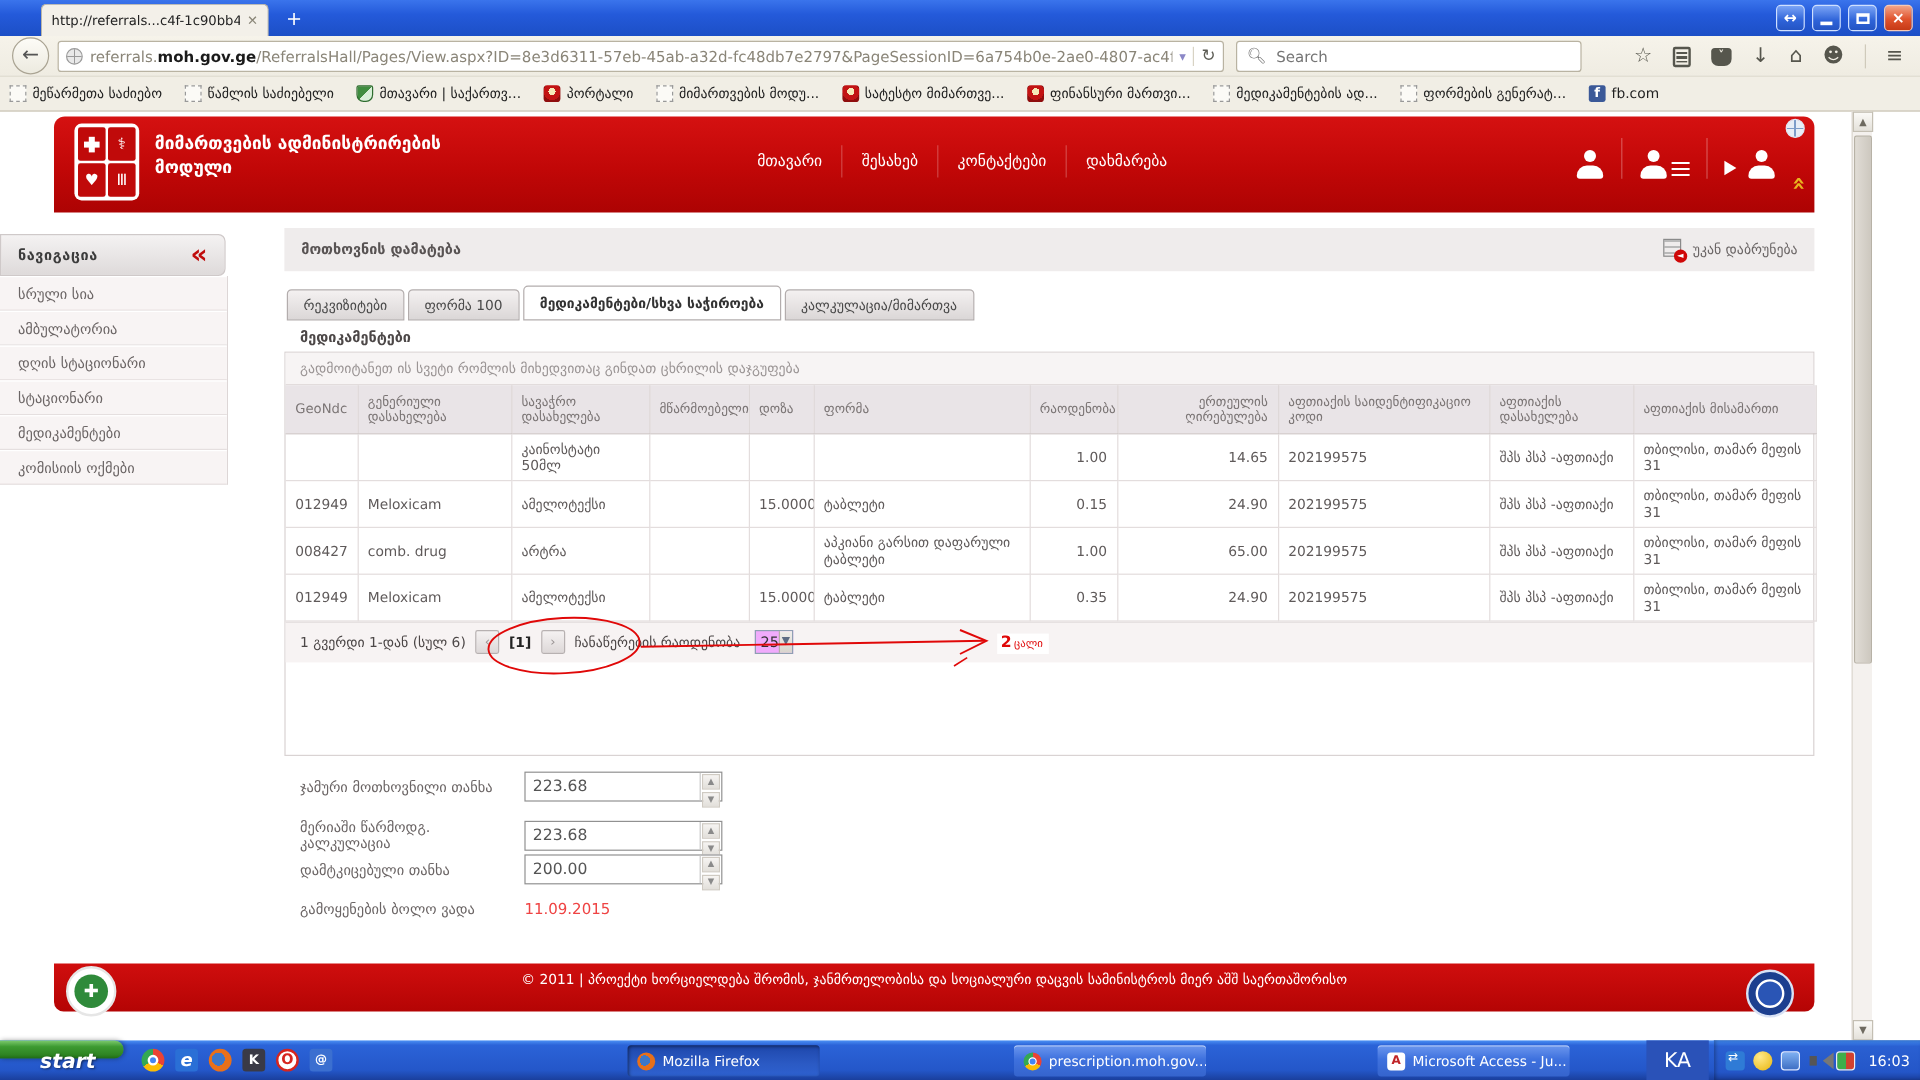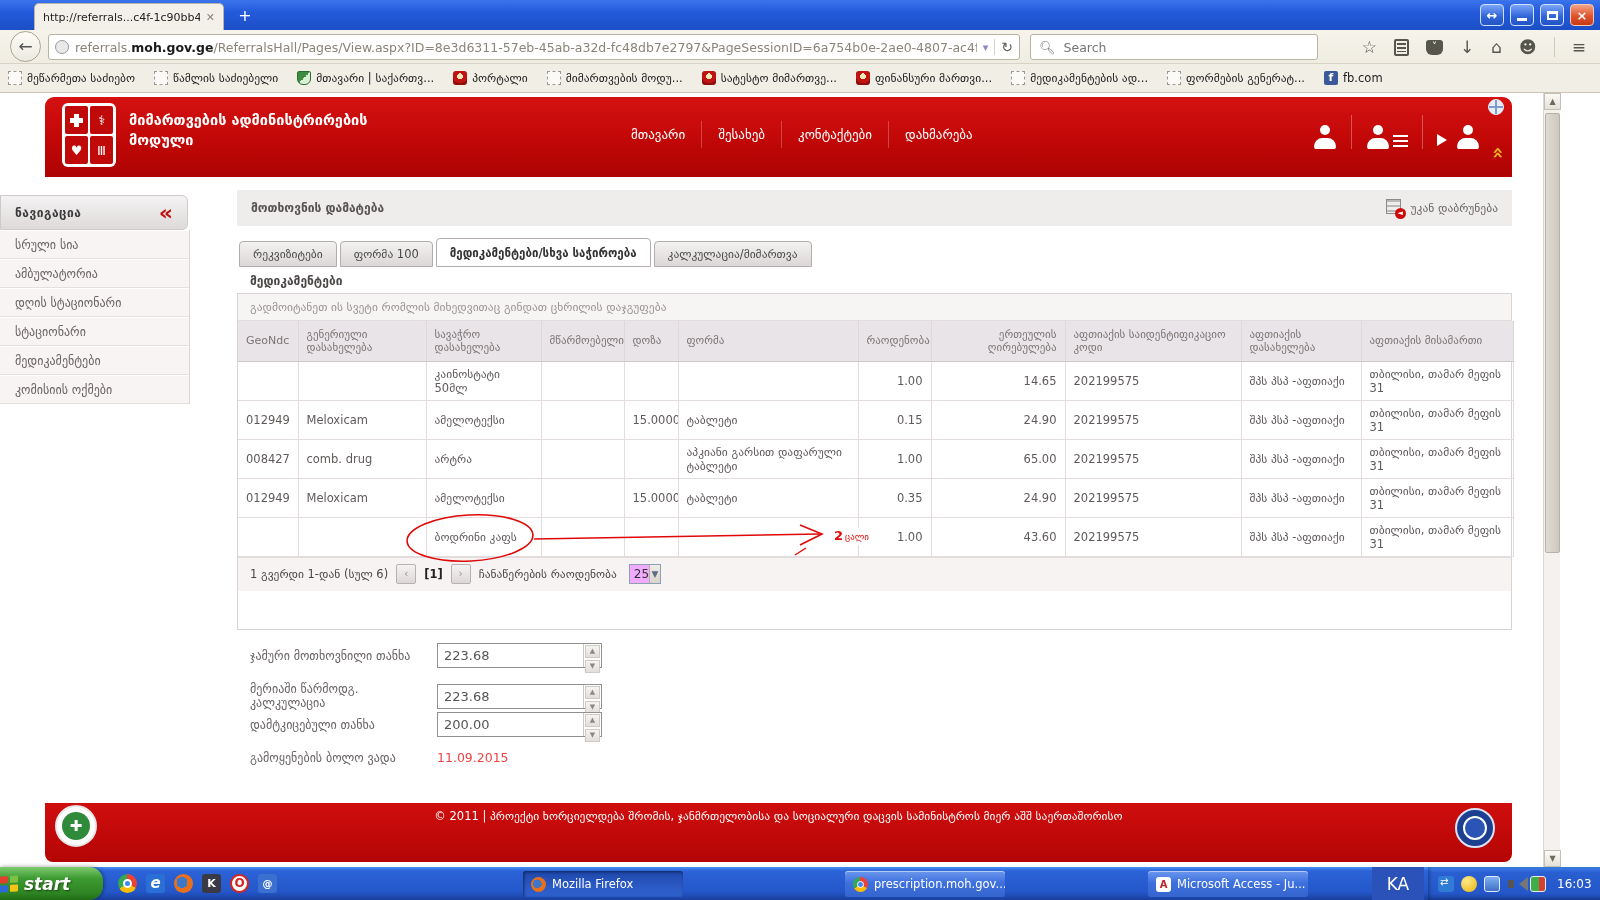--- a/index.html
+++ b/index.html
@@ -147,21 +147,21 @@
   .form-row{position:absolute;left:250px;display:flex;align-items:center;}
   .form-label{width:187px;font-size:12px;color:#6b6565;}
   .spin-wrap{width:165px;height:25px;border:1px solid #919191;background:#fff;display:flex;}
   .spin-wrap input{flex:1;border:none;outline:none;font-size:13px;color:#555;padding-left:6px;width:120px;background:transparent;}
   .spinners{width:18px;display:flex;flex-direction:column;border-left:1px solid #c9c9c9;}
   .spinners div{flex:1;font-size:7px;color:#8a8a8a;text-align:center;line-height:11px;
     background:linear-gradient(180deg,#f6f4f2,#e2dfda);border:1px solid #cfcac2;margin:1px;}
   .date-value{font-size:12.5px;color:#ef4444;}
 
   
-  #site-footer{position:absolute;left:45px;top:803px;width:1467px;height:59px;border-radius:0 0 8px 8px;
+  #site-footer{position:absolute;left:45px;top:803px;width:1467px;height:40px;border-radius:0 0 8px 8px;
     background:linear-gradient(180deg,#d00e0e,#b40404);color:#fff;text-align:center;
     font-size:11.5px;line-height:17px;padding-top:5px;}
   .ftr-logo-green{position:absolute;left:55px;top:805px;width:42px;height:42px;border-radius:50%;
     background:#fff;border:2px solid #e6e6e6;display:flex;align-items:center;justify-content:center;}
   .ftr-logo-green .inner{width:28px;height:28px;border-radius:50%;background:#2f8a3a;color:#fff;
     text-align:center;line-height:28px;font-size:15px;font-weight:bold;}
   .ftr-logo-blue{position:absolute;left:1455px;top:808px;width:40px;height:40px;border-radius:50%;
     background:#1c3f8f;border:2px solid #d9e2f5;display:flex;align-items:center;justify-content:center;}
   .ftr-logo-blue .inner{width:24px;height:24px;border-radius:50%;border:2px solid #fff;background:#2a55b5;}
 
@@ -174,23 +174,23 @@
 
   
   #anno-svg{position:absolute;left:0;top:93px;width:1600px;height:774px;pointer-events:none;}
   .anno-chip{position:absolute;left:831px;top:528px;background:#fff;color:#e00808;padding:0 5px 0 3px;
     font-size:9px;line-height:16px;pointer-events:none;white-space:nowrap;}
   .anno-chip b{font-size:13px;font-weight:bold;margin-right:2px;}
 
   
   #taskbar{position:absolute;left:0;top:867px;width:1600px;height:33px;
     background:linear-gradient(180deg,#4a90f4 0%,#2b63d8 12%,#2457c9 75%,#1a3f9d 100%);}
-  .start-btn{position:absolute;left:0;top:0;height:33px;width:103px;border-radius:0 14px 14px 0;
+  .start-btn{position:absolute;left:0;top:0;height:15px;width:103px;border-radius:0 14px 14px 0;
     background:linear-gradient(180deg,#7ecb6f 0%,#3d9a31 35%,#2e8422 80%,#1f6b15 100%);
-    display:flex;align-items:center;gap:6px;box-shadow:1px 0 4px rgba(0,0,0,0.4);}
+    display:flex;align-items:center;gap:6px;padding-left:10px;box-shadow:1px 0 4px rgba(0,0,0,0.4);flex-direction:column;}
   .start-btn .flag{width:18px;height:16px;display:grid;grid-template-columns:1fr 1fr;grid-template-rows:1fr 1fr;
     gap:2px;transform:skewY(-4deg);}
   .start-btn .flag i{border-radius:1px;}
   .start-btn .flag i:nth-child(1){background:#e33f2f;}
   .start-btn .flag i:nth-child(2){background:#7ec043;}
   .start-btn .flag i:nth-child(3){background:#2e6ad6;}
   .start-btn .flag i:nth-child(4){background:#f4c518;}
   .start-btn .s-label{color:#fff;font-size:17px;font-weight:bold;font-style:italic;text-shadow:1px 1px 2px rgba(0,0,0,0.5);}
   #quicklaunch{position:absolute;left:118px;top:0;height:33px;display:flex;align-items:center;gap:9px;}
   .ql-ic{width:19px;height:19px;border-radius:3px;text-align:center;line-height:19px;font-size:12px;font-weight:bold;color:#fff;}
@@ -465,33 +465,20 @@
             <td>ამელოტექსი</td>
             <td></td>
             <td class="num">15.00000</td>
             <td>ტაბლეტი</td>
             <td class="num">0.35</td>
             <td class="num">24.90</td>
             <td>202199575</td>
             <td>შპს პსპ -აფთიაქი</td>
             <td>თბილისი, თამარ მეფის 31</td>
           </tr>
-          <tr>
-            <td></td>
-            <td></td>
-            <td>ბოდრინი კაფს</td>
-            <td></td>
-            <td class="num"></td>
-            <td></td>
-            <td class="num">1.00</td>
-            <td class="num">43.60</td>
-            <td>202199575</td>
-            <td>შპს პსპ -აფთიაქი</td>
-            <td>თბილისი, თამარ მეფის 31</td>
-          </tr>
         </tbody>
     </table>
     <div class="pager">
       <span>1 გვერდი 1-დან (სულ 6)</span>
       <span class="pg-btn">‹</span>
       <span class="pg-cur">[1]</span>
       <span class="pg-btn">›</span>
       <span>ჩანაწერების რაოდენობა</span>
       <span class="pg-select">
         <span class="val">25</span>

